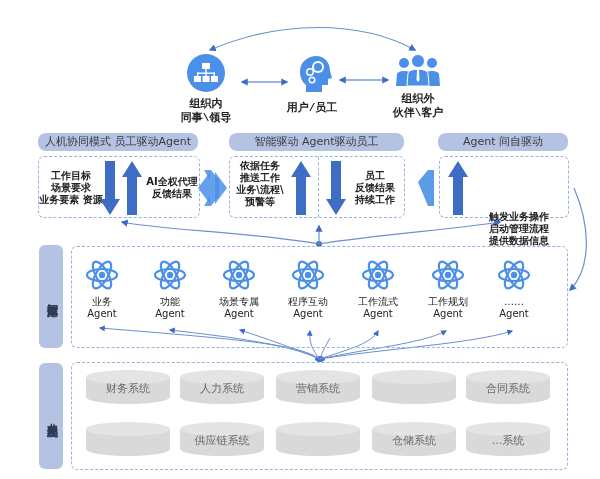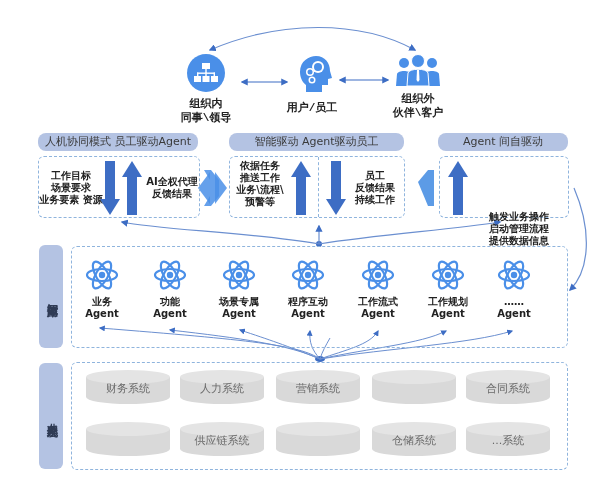--- a/index.html
+++ b/index.html
@@ -9,21 +9,21 @@
   #overlay { position:absolute; left:0; top:0; width:600px; height:479px; pointer-events:none; }
   .actor-icon { width:40px; height:40px; }
   .actor-label { font-size:11px; font-weight:bold; color:#222; text-align:center; line-height:14px; white-space:nowrap;font-family:Liberation Mono, monospace; }
   .hdr { background:#b4c3e3; color:#3a3a3a; font-size:11px; text-align:center; line-height:18px; height:18px; border-radius:8px; }
   .dbox { border:1.6px dashed #8fb4dd; border-radius:6px; box-sizing:border-box; }
   .txt { font-size:10px; font-weight:bold; color:#222; line-height:12px; text-align:center; white-space:nowrap; }
   .side { background:#b4c3e3; border-radius:6px; color:#2f3b55; font-size:11px; font-weight:bold;
           writing-mode:vertical-rl; text-orientation:upright; display:flex; align-items:center; justify-content:center; letter-spacing:1px; }
   .agent { position:absolute; width:64px; text-align:center; }
   .agent svg { width:34px; height:34px; display:block; margin:0 auto 4px; }
-  .agent .n { font-size:10px; font-weight:bold; color:#222; line-height:12px; white-space:nowrap; }
+  .agent .n { font-size:10px; font-weight:normal; color:#222; line-height:12px; white-space:nowrap; }
   .cyl { position:absolute; width:84px; height:34px; }
   .cyl .top { position:absolute; left:0; top:0; width:84px; height:14px; border-radius:50%; background:#e4e4e4; }
   .cyl .body { position:absolute; left:0; top:7px; width:84px; height:20px; background:#d9d9d9; }
   .cyl .bot { position:absolute; left:0; top:20px; width:84px; height:14px; border-radius:50%; background:#d9d9d9; }
   .cyl .lbl { position:absolute; left:0; top:12px; width:84px; text-align:center; font-size:11px; color:#6a6a6a; line-height:14px; }
 </style>
 </head>
 <body>
 
 <svg id="overlay" viewBox="0 0 600 479">

